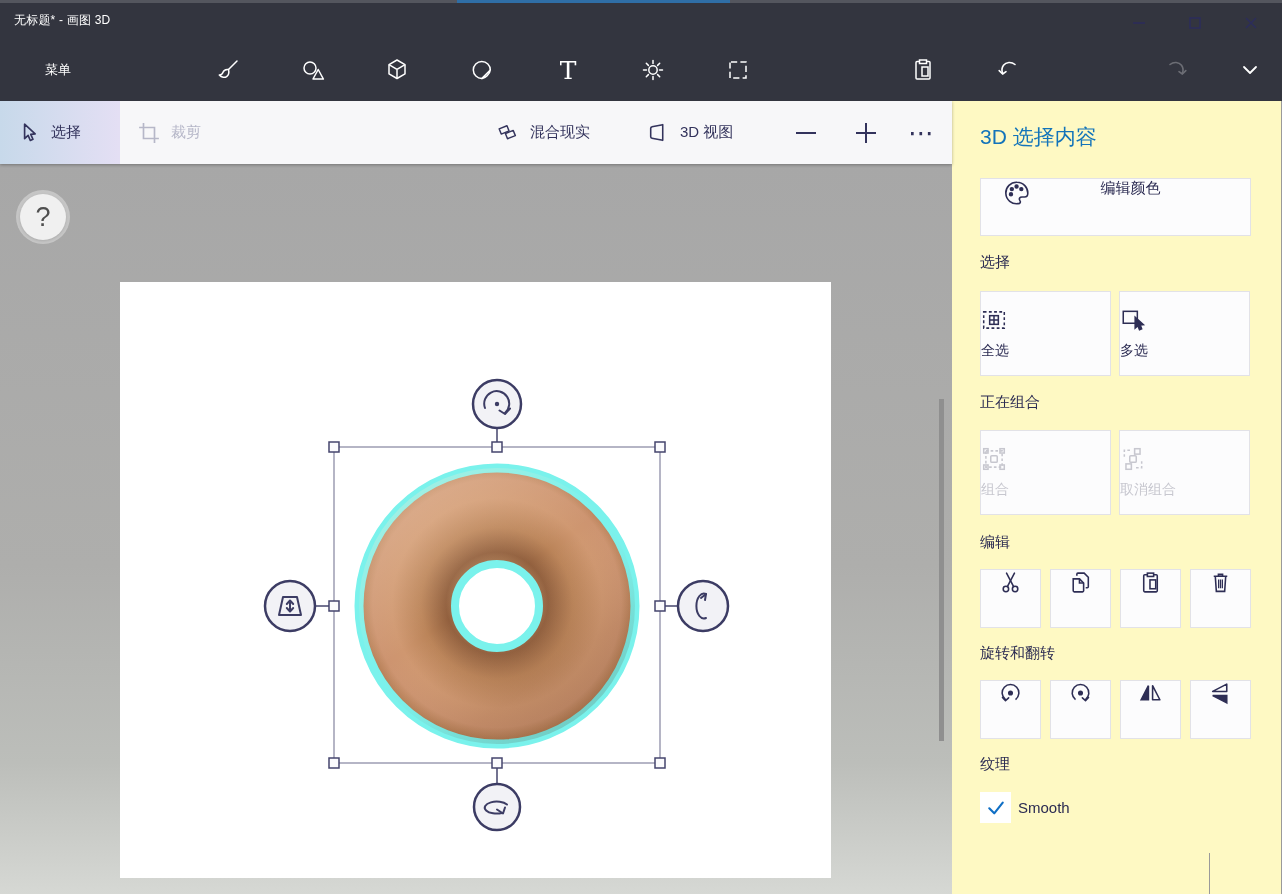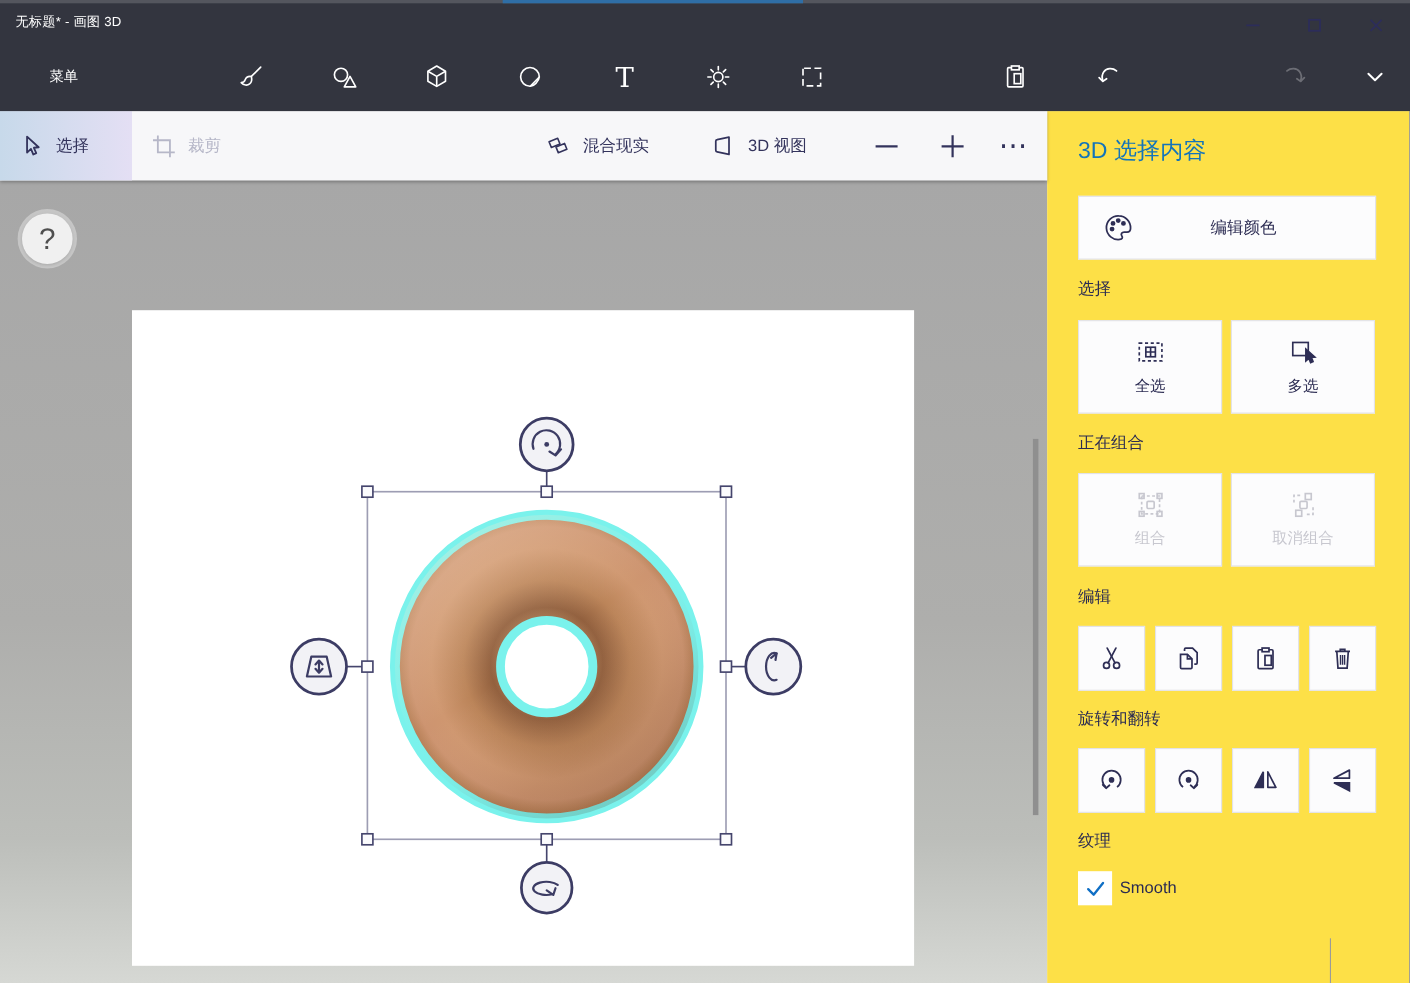--- a/index.html
+++ b/index.html
@@ -29,23 +29,23 @@
   .rib-glyph { font-size:26px; color:#33335c; font-family:"DejaVu Sans", sans-serif; }
   
   .workspace { position:absolute; left:0; top:164px; width:952px; height:730px;
     background:linear-gradient(180deg,#a7a7a7 0%,#aeaeac 55%,#bcbeba 82%,#d6d8d4 100%); overflow:hidden; }
   .canvas { position:absolute; left:120px; top:118px; width:711px; height:596px; background:#ffffff; }
   .overlay-svg { position:absolute; left:0; top:0; width:952px; height:730px; }
   .help-btn { position:absolute; left:20px; top:30px; width:46px; height:46px; border-radius:50%;
     background:#f0f0f0; box-shadow:0 0 0 4px rgba(255,255,255,.35), 0 1px 3px rgba(0,0,0,.25);
     display:flex; align-items:center; justify-content:center; color:#4f4f4f; font-size:27px; }
   
-  .panel { position:absolute; left:952px; top:101px; width:330px; height:793px; background:#fde047; border-right:1px solid #9a9a9a; }
+  .panel { position:absolute; left:952px; top:101px; width:330px; height:793px; background:#fef9c3; border-right:1px solid #9a9a9a; }
   .panel-title { position:absolute; left:28px; top:22px; font-size:21px; color:#1374ba; }
-  .pbtn { position:absolute; background:#fcfcfd; border:1px solid #e2e2e7; display:flex; align-items:center; justify-content:center; color:#2b2b52; }
+  .pbtn { position:absolute; background:#fcfcfd; border:1px solid #e2e2e7; display:flex; align-items:flex-start; justify-content:center; color:#2b2b52; }
   .pbtn.col { flex-direction:column; gap:9px; font-size:14px; }
   .pbtn.disabled { color:#c7c7cf; }
   .pbtn.disabled svg * { stroke:#c7c7cf !important; fill-opacity:0; }
   .sec-label { position:absolute; left:28px; font-size:15px; color:#2b2b52; }
   .editcolor-label { flex:1; text-align:center; font-size:15px; margin-right:20px; }
   .checkbox { position:absolute; left:28px; top:691px; width:31px; height:31px; background:#ffffff; display:flex; align-items:center; justify-content:center; }
   .check-label { position:absolute; left:66px; top:698px; font-size:15px; color:#2b2b52; }
   .panel-artifact { position:absolute; left:257px; top:752px; width:1px; height:41px; background:#9a9a9a; }
   
   svg { display:block; }

